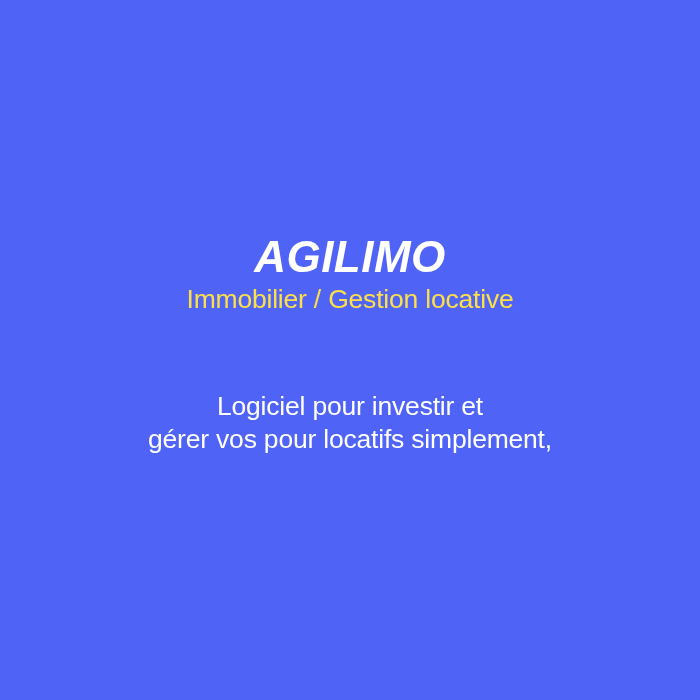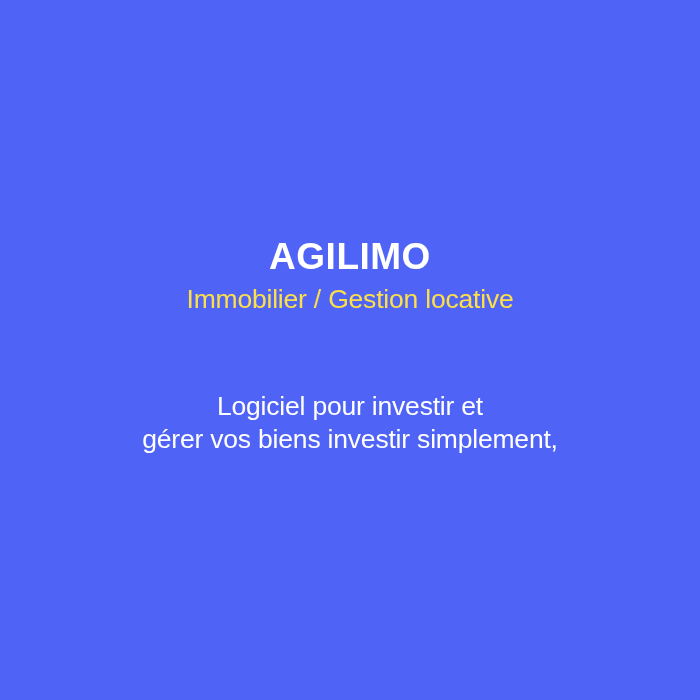--- a/index.html
+++ b/index.html
@@ -29,27 +29,28 @@
     position: absolute;
     left: 0;
     top: 232px;
     width: 700px;
     text-align: center;
   }
 
   #brand-title {
     display: block;
     font-family: "Liberation Sans", sans-serif;
-    font-size: 37px;
+    font-size: 44px;
     font-weight: 700;
     letter-spacing: 0.5px;
     line-height: 50px;
     color: #ffffff;
     margin: 0;
     white-space: nowrap;
+    font-style: italic;
   }
 
   #brand-subtitle {
     display: block;
     font-family: "Liberation Sans", sans-serif;
     font-size: 26.5px;
     font-weight: 400;
     letter-spacing: -0.2px;
     line-height: 34px;
     color: #ffffff;
@@ -83,16 +84,16 @@
 
 <div id="slide" style="background: rgb(79, 99, 246);">
 
   <div id="heading-block">
     <h1 id="brand-title" style="color: rgb(255, 255, 255);">AGILIMO</h1>
     <p id="brand-subtitle" style="color: #fde047;">Immobilier / Gestion locative</p>
   </div>
 
   <div id="tagline-block">
     <p class="tagline-line" style="color: rgb(255, 255, 255);">Logiciel pour investir et</p>
-    <p class="tagline-line" style="color: rgb(255, 255, 255);">gérer vos biens investir simplement,</p>
+    <p class="tagline-line" style="color: rgb(255, 255, 255);">gérer vos pour locatifs simplement,</p>
   </div>
 
 </div>
 
 </body></html>

